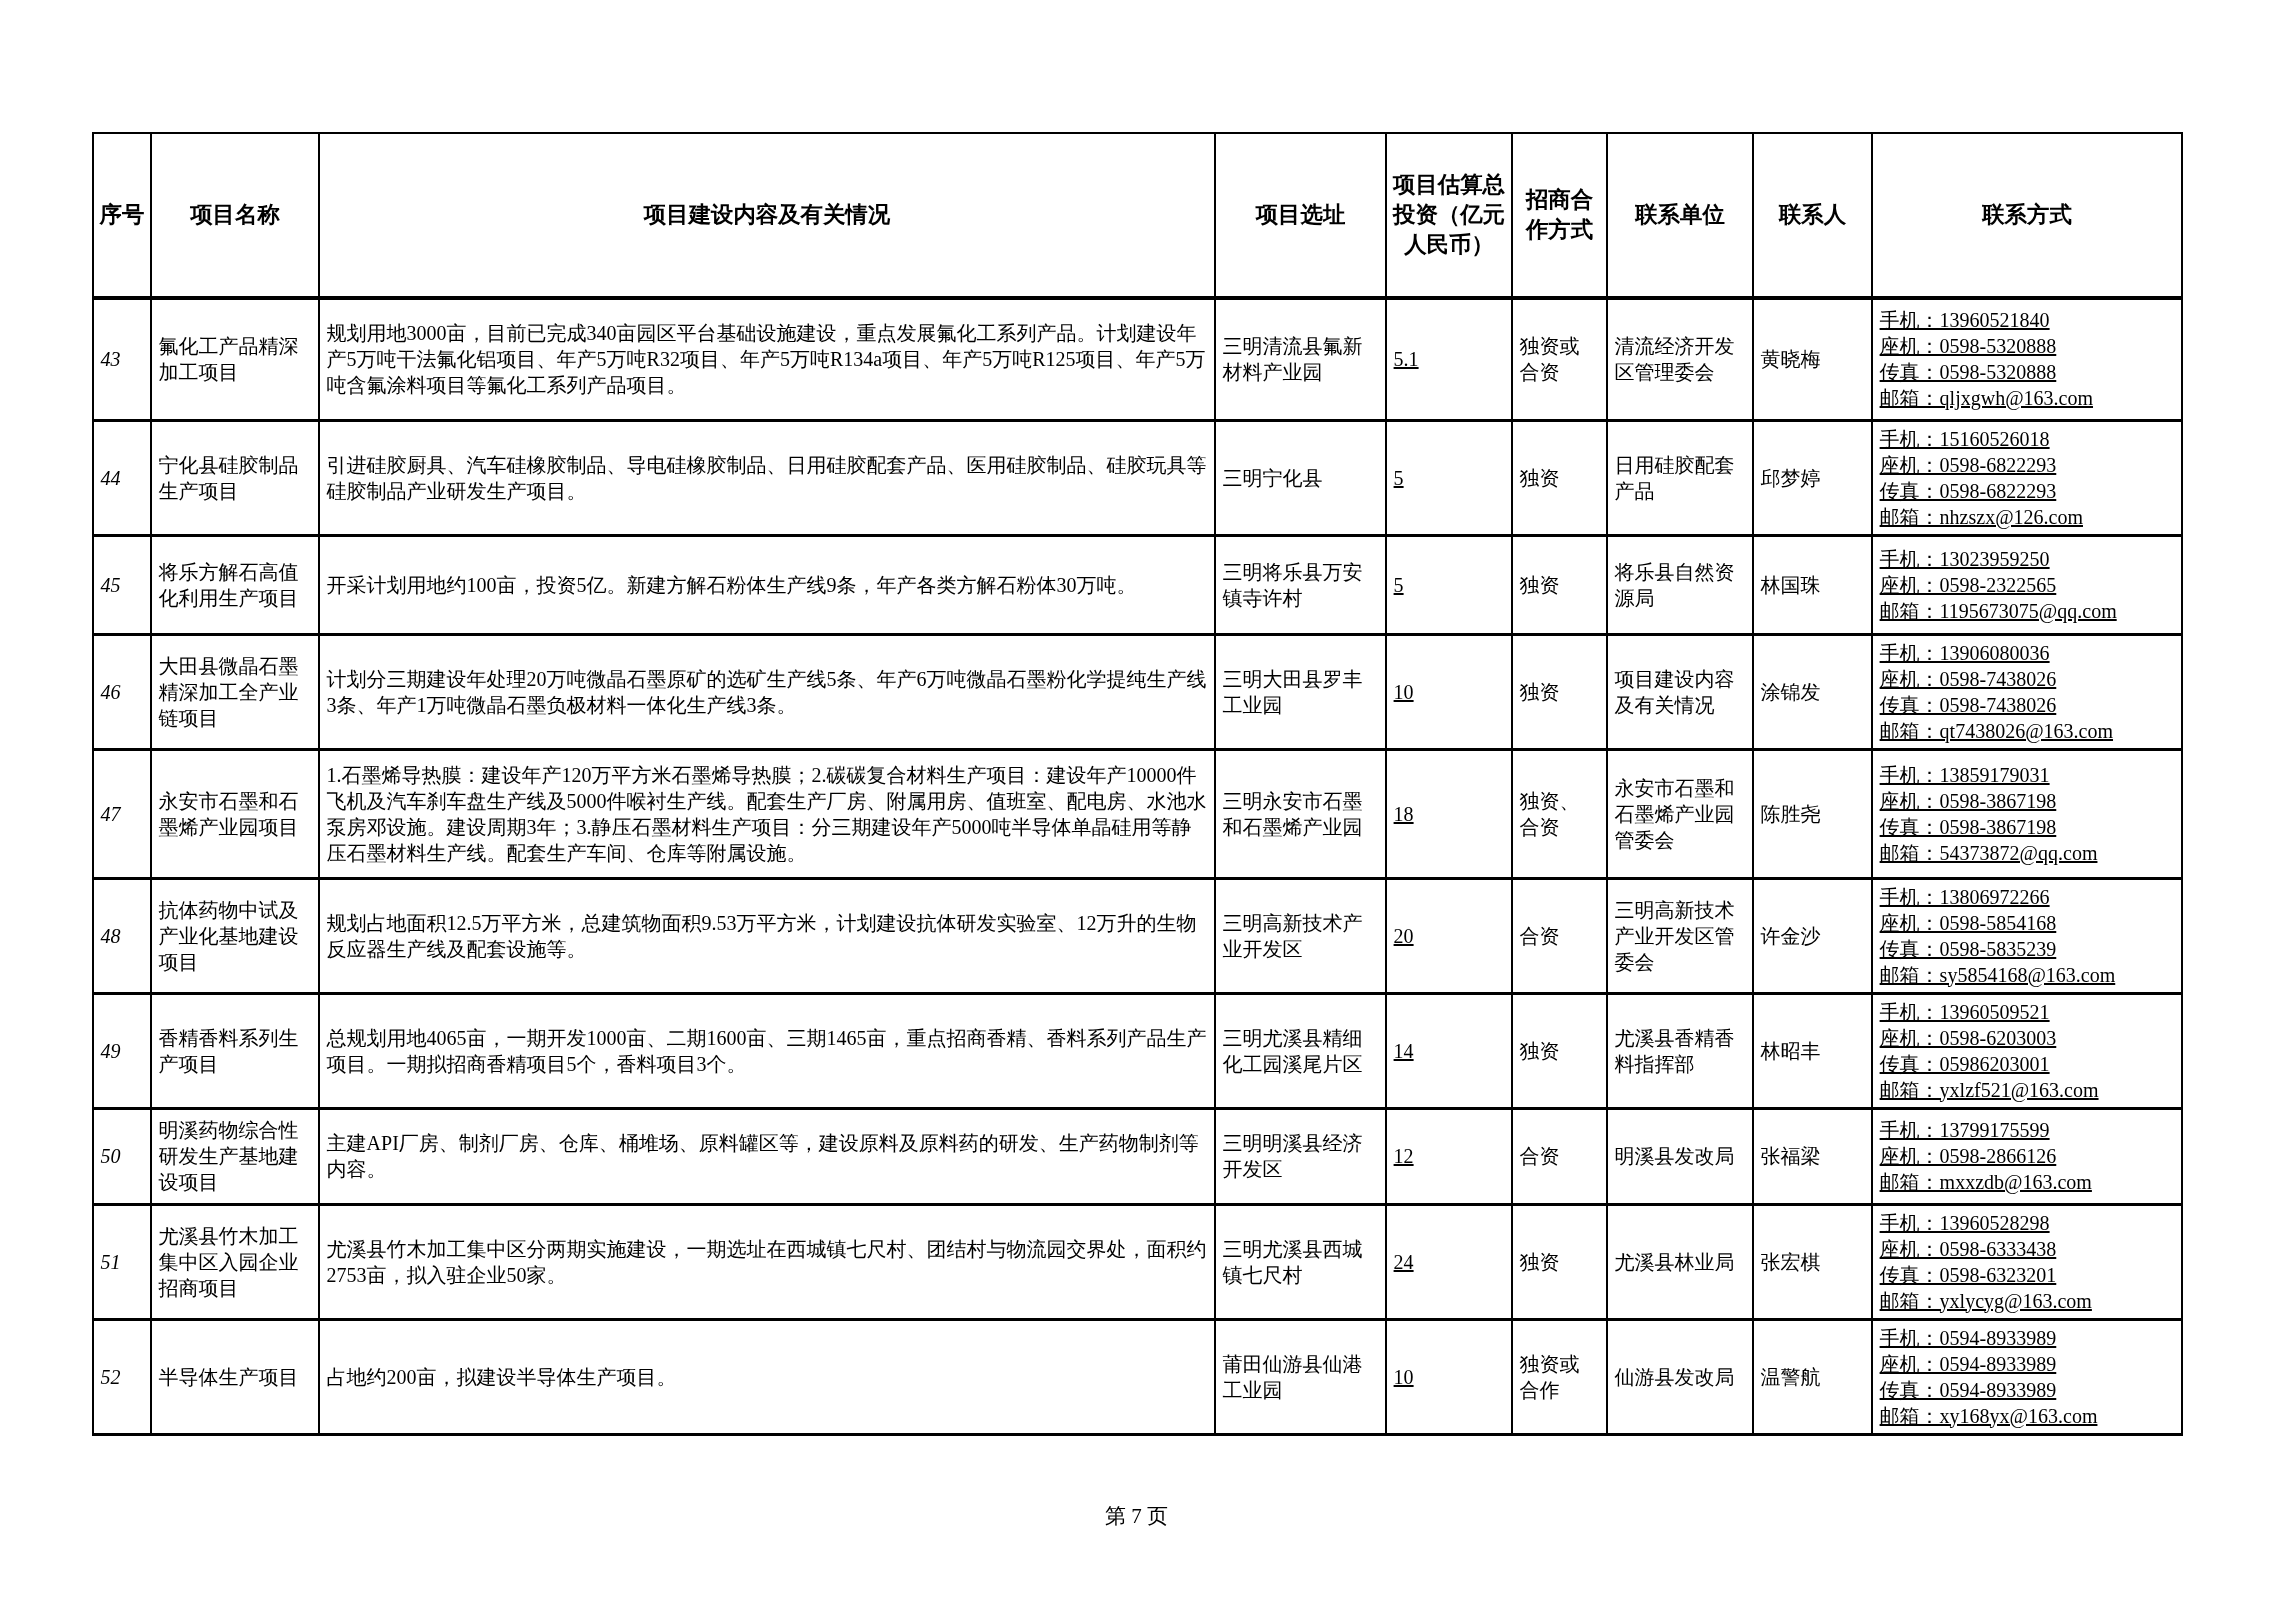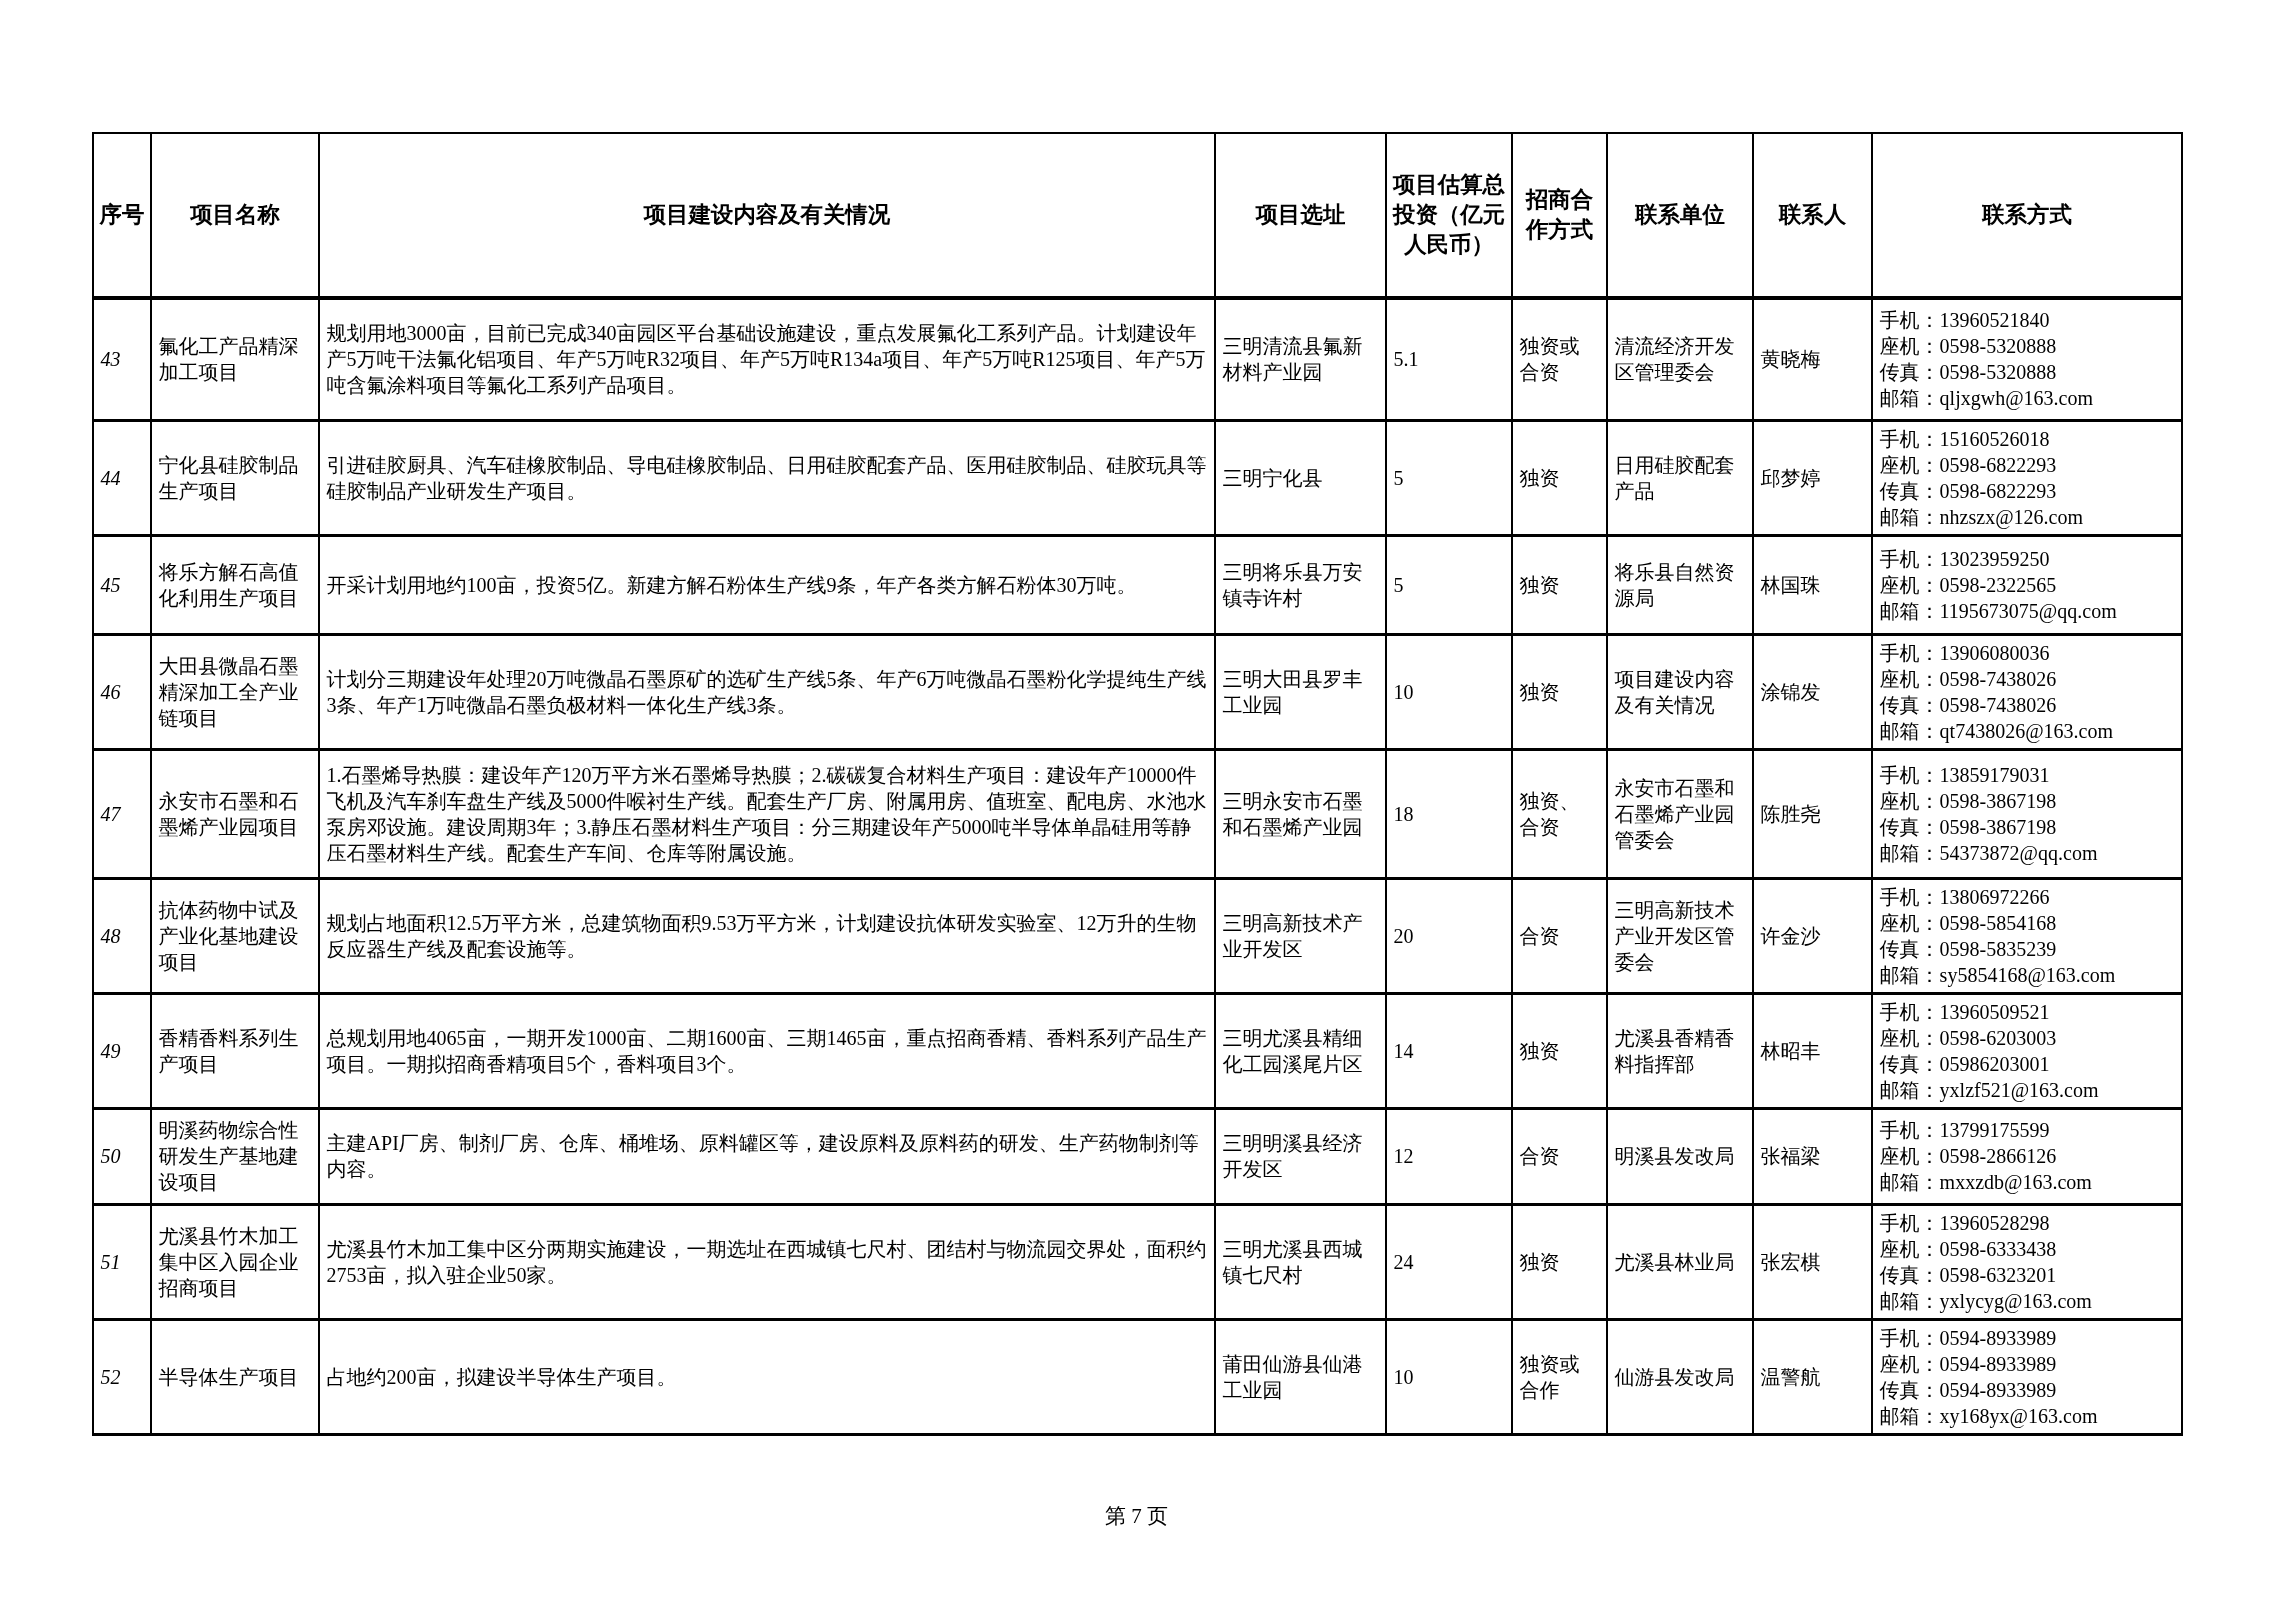--- a/index.html
+++ b/index.html
@@ -45,27 +45,28 @@
   }
   table.projects td {
     font-size: 20px;
     line-height: 1.3;
     text-align: left;
     border-top-width: 3.3px;
     border-bottom-width: 3.3px;
   }
   table.projects { border: 2.6px solid #000000; }
   td.c-no     { text-align: center; font-style: italic; }
-  td.c-invest { text-align: center; }
+  td.c-invest { text-align: center; text-decoration: underline; }
   td.c-content { padding: 4px 8px; }
   td.c-contact {
     font-size: 19px;
     line-height: 1.32;
     white-space: pre-line;
     padding: 4px 8px;
+    text-decoration: underline;
   }
   tr.hdr     { height: 165px; }
   tr.r0  { height: 122px; }
   tr.r1  { height: 112px; }
   tr.r2  { height: 99px; }
   tr.r3  { height: 112px; }
   tr.r4  { height: 129px; }
   tr.r5  { height: 109px; }
   tr.r6  { height: 112px; }
   tr.r7  { height: 96px; }

